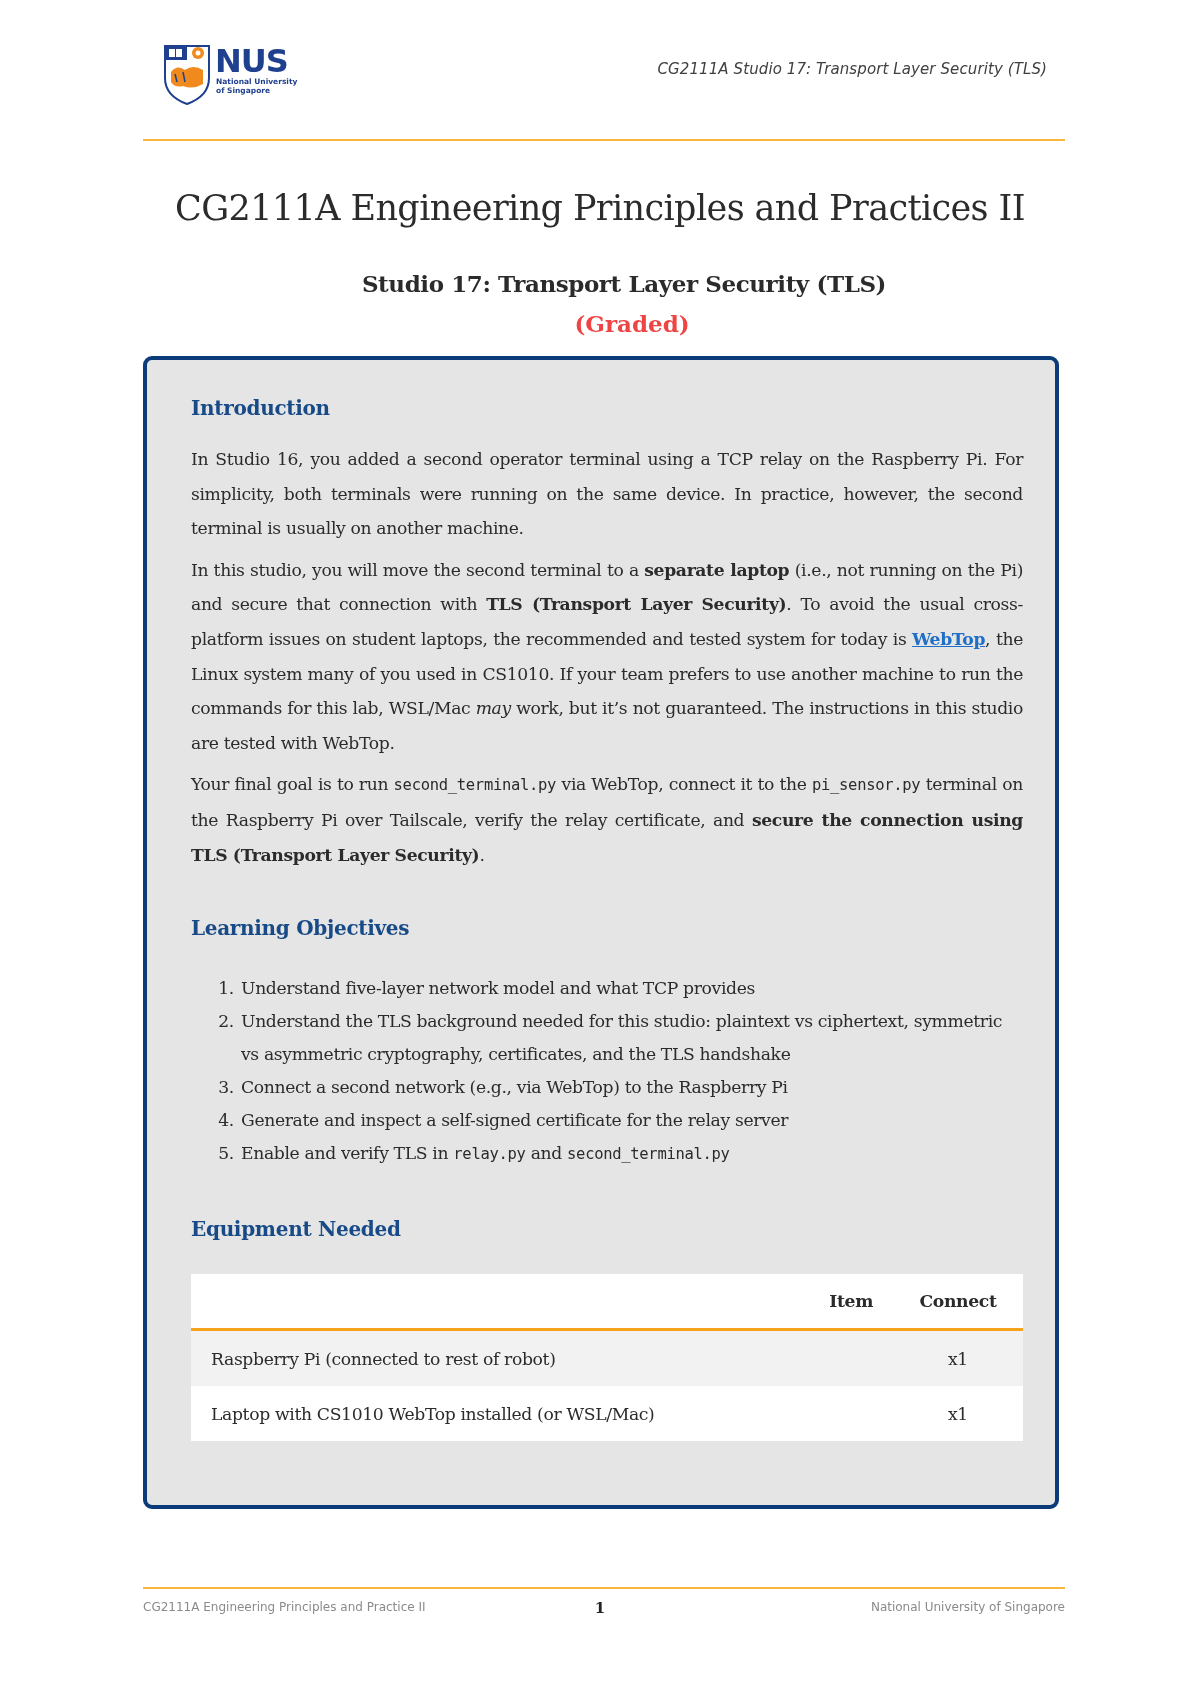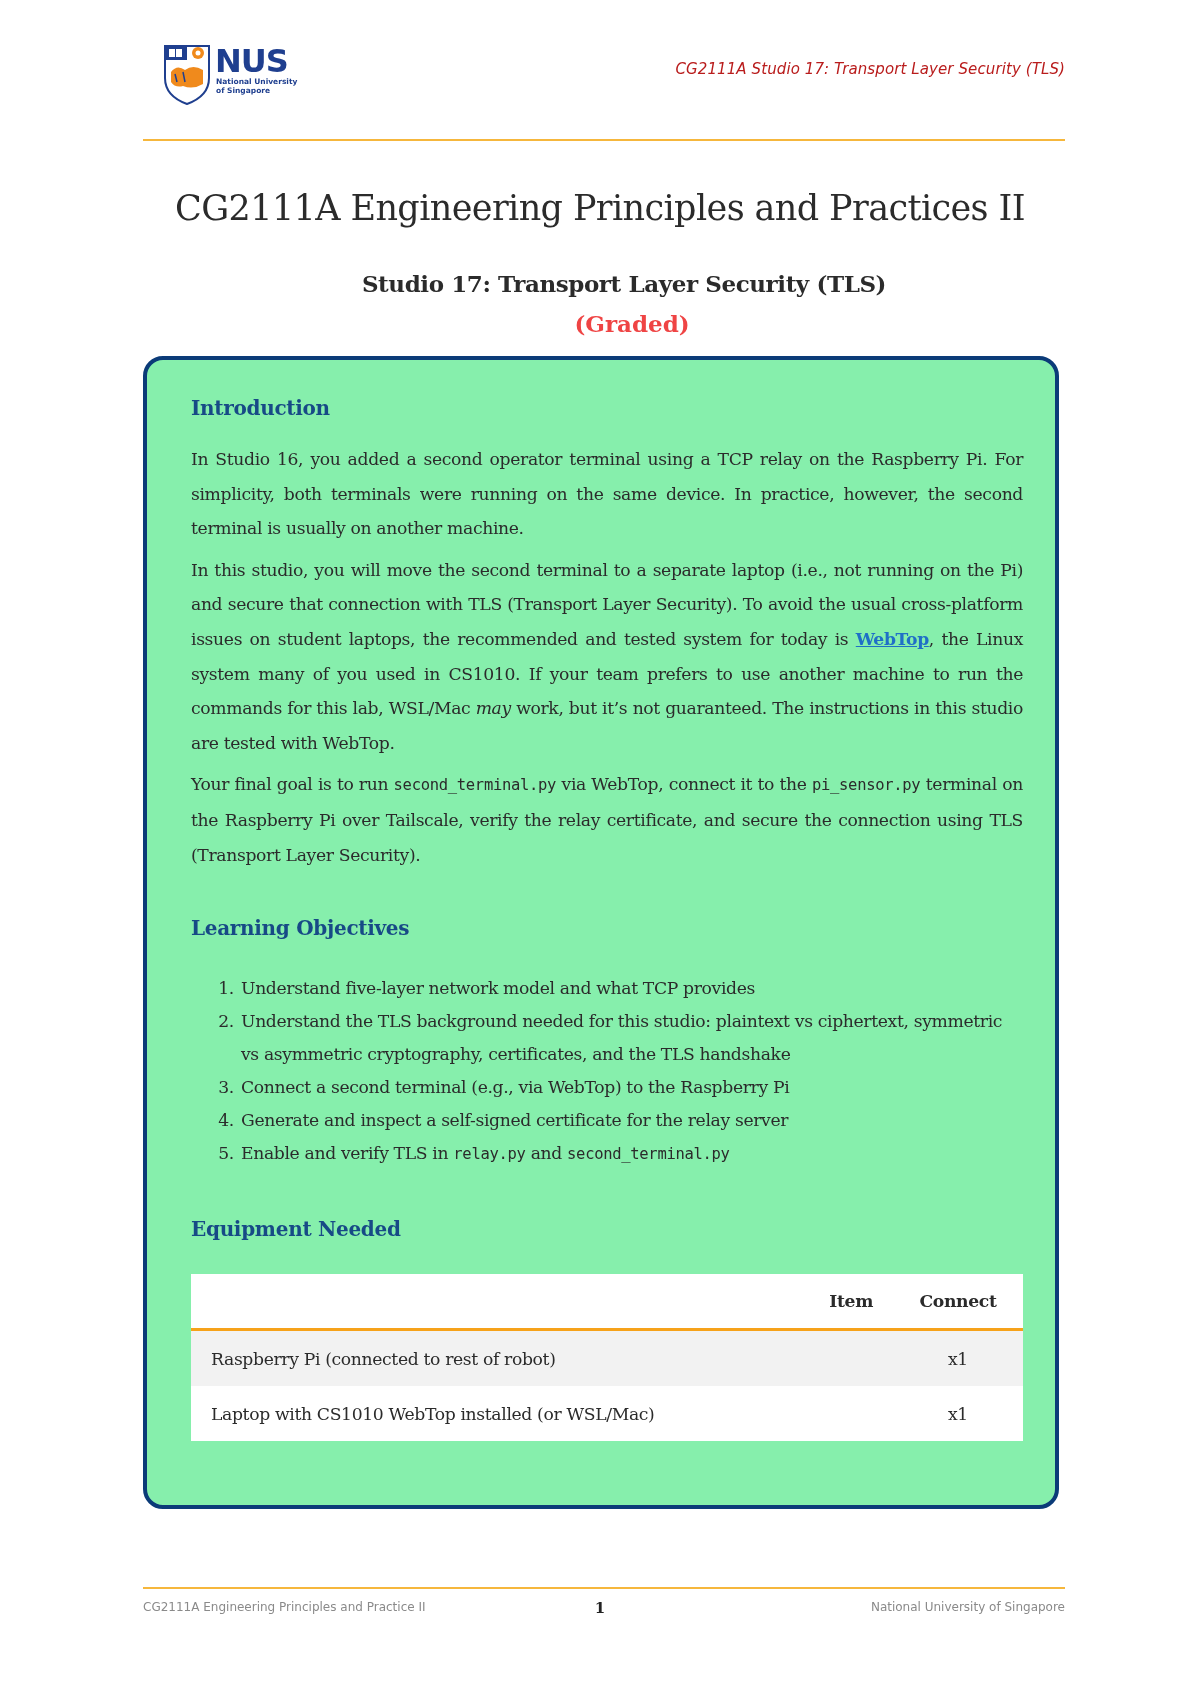--- a/index.html
+++ b/index.html
@@ -1,43 +1,43 @@
 <!DOCTYPE html>
 <html><head>
 <meta charset="utf-8">
 <style>
   html, body { margin:0; padding:0; background:#ffffff; }
   body { width:1200px; height:1696px; position:relative; overflow:hidden;
          font-family:"DejaVu Serif", serif; color:#2b2b2b; }
   .logo { position:absolute; left:163px; top:42px; width:140px; height:64px; }
   .logo svg { display:block; }
-  .running-head { position:absolute; right:135px; top:60px; font-family:"DejaVu Sans", sans-serif;
-                  font-style:italic; font-size:15px; color:#b91c1c; letter-spacing:0.1px; }
+  .running-head { position:absolute; right:153px; top:60px; font-family:"DejaVu Sans", sans-serif;
+                  font-style:italic; font-size:15px; color:#404040; letter-spacing:0.1px; }
   .rule { position:absolute; left:143px; width:922px; height:2px; background:#f6b73c; }
   .rule.top { top:139px; }
   .rule.bottom { top:1587px; }
   .doc-title { position:absolute; left:0; width:1200px; top:188px; text-align:center;
                font-family:"DejaVu Serif", serif; font-weight:normal; font-size:35px; color:#2b2b2b;
                letter-spacing:-0.6px; }
   .doc-subtitle { position:absolute; left:0; width:1200px; top:270px; text-align:center;
                   font-weight:bold; font-size:23px; color:#2b2b2b; letter-spacing:-0.4px;margin-left:24px; }
   .doc-graded { position:absolute; left:0; width:1200px; top:310px; text-align:center;
                 font-weight:bold; font-size:23px; color:#ef4444;padding-left:32px; }
   .box { position:absolute; left:143px; top:356px; width:916px; height:1153px;
-         border:4px solid #0b3b78; border-radius:20px; background:#86efac; box-sizing:border-box; }
+         border:4px solid #0b3b78; border-radius:9px; background:#e5e5e5; box-sizing:border-box; }
   .box-inner { position:absolute; left:44px; top:36px; width:832px; }
   h2 { margin:0; font-family:"DejaVu Serif", serif; font-weight:bold; font-size:20px; color:#174a86;
        letter-spacing:-0.3px; }
   p { margin:0; font-size:17.2px; line-height:34.6px; color:#2b2b2b; text-align:justify;
       letter-spacing:-0.35px; }
   p + p { margin-top:7px; }
   .intro-text { margin-top:22px; }
   code { font-family:"DejaVu Sans Mono", monospace; font-size:15.5px; letter-spacing:-0.3px; }
   a.link { color:#1f6fc7; font-weight:bold; text-decoration:underline; }
-  .bold { font-weight:normal;margin-top:8px; }
+  .bold { font-weight:bold;margin-top:8px; }
   .ital { font-style:italic; }
   .h-objectives { margin-top:44px; }
   ol { margin:32px 0 0 0; padding-left:48px; font-size:17.2px; line-height:33px; letter-spacing:-0.35px; }
   ol li { padding-left:2px; }
   .h-equipment { margin-top:46px; }
   table { margin-top:33px; width:832px; border-collapse:collapse; font-size:17.2px; letter-spacing:-0.35px; }
   th { background:#ffffff; font-weight:bold; text-align:right; height:54px; padding:0 20px;
        border-bottom:3px solid #f6a21a; }
   th.qty, td.qty { text-align:center; width:90px; }
   td { height:55px; padding:0 20px; }
@@ -83,21 +83,21 @@
     <div class="intro-text">
       <p>In Studio 16, you added a second operator terminal using a TCP relay on the Raspberry Pi. For simplicity, both terminals were running on the same device. In practice, however, the second terminal is usually on another machine.</p>
       <p><span>In this studio, you will move the second terminal to a </span><span class="bold">separate laptop</span><span> (i.e., not running on the Pi) and secure that connection with </span><span class="bold">TLS (Transport Layer Security)</span><span>. To avoid the usual cross-platform issues on student laptops, the recommended and tested system for today is </span><a class="link">WebTop</a><span>, the Linux system many of you used in CS1010. If your team prefers to use another machine to run the commands for this lab, WSL/Mac </span><span class="ital">may</span><span> work, but it’s not guaranteed. The instructions in this studio are tested with WebTop.</span></p>
       <p><span>Your final goal is to run </span><code>second_terminal.py</code><span> via WebTop, connect it to the </span><code>pi_sensor.py</code><span> terminal on the Raspberry Pi over Tailscale, verify the relay certificate, and </span><span class="bold">secure the connection using TLS (Transport Layer Security)</span><span>.</span></p>
     </div>
 
     <h2 class="h-objectives">Learning Objectives</h2>
     <ol>
       <li>Understand five-layer network model and what TCP provides</li>
       <li>Understand the TLS background needed for this studio: plaintext vs ciphertext, symmetric vs asymmetric cryptography, certificates, and the TLS handshake</li>
-      <li>Connect a second terminal (e.g., via WebTop) to the Raspberry Pi</li>
+      <li>Connect a second network (e.g., via WebTop) to the Raspberry Pi</li>
       <li>Generate and inspect a self-signed certificate for the relay server</li>
       <li><span>Enable and verify TLS in </span><code>relay.py</code><span> and </span><code>second_terminal.py</code></li>
     </ol>
 
     <h2 class="h-equipment">Equipment Needed</h2>
     <table>
       <thead>
         <tr>
           <th>Item</th>
           <th class="qty">Connect</th>

